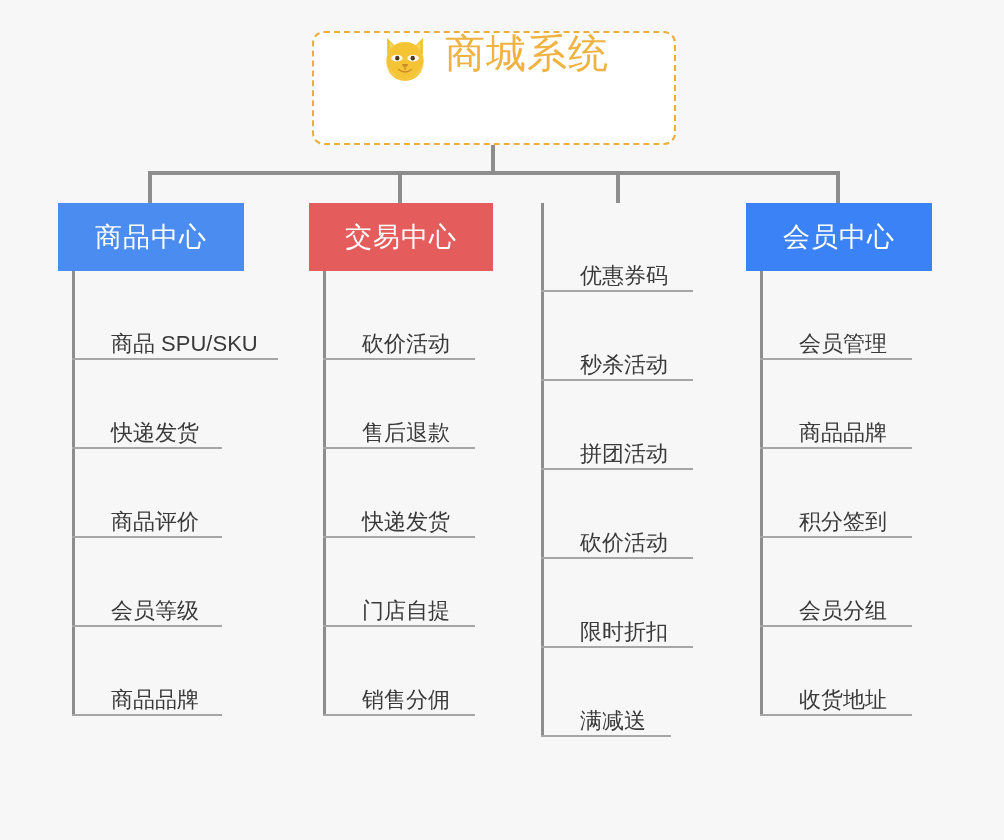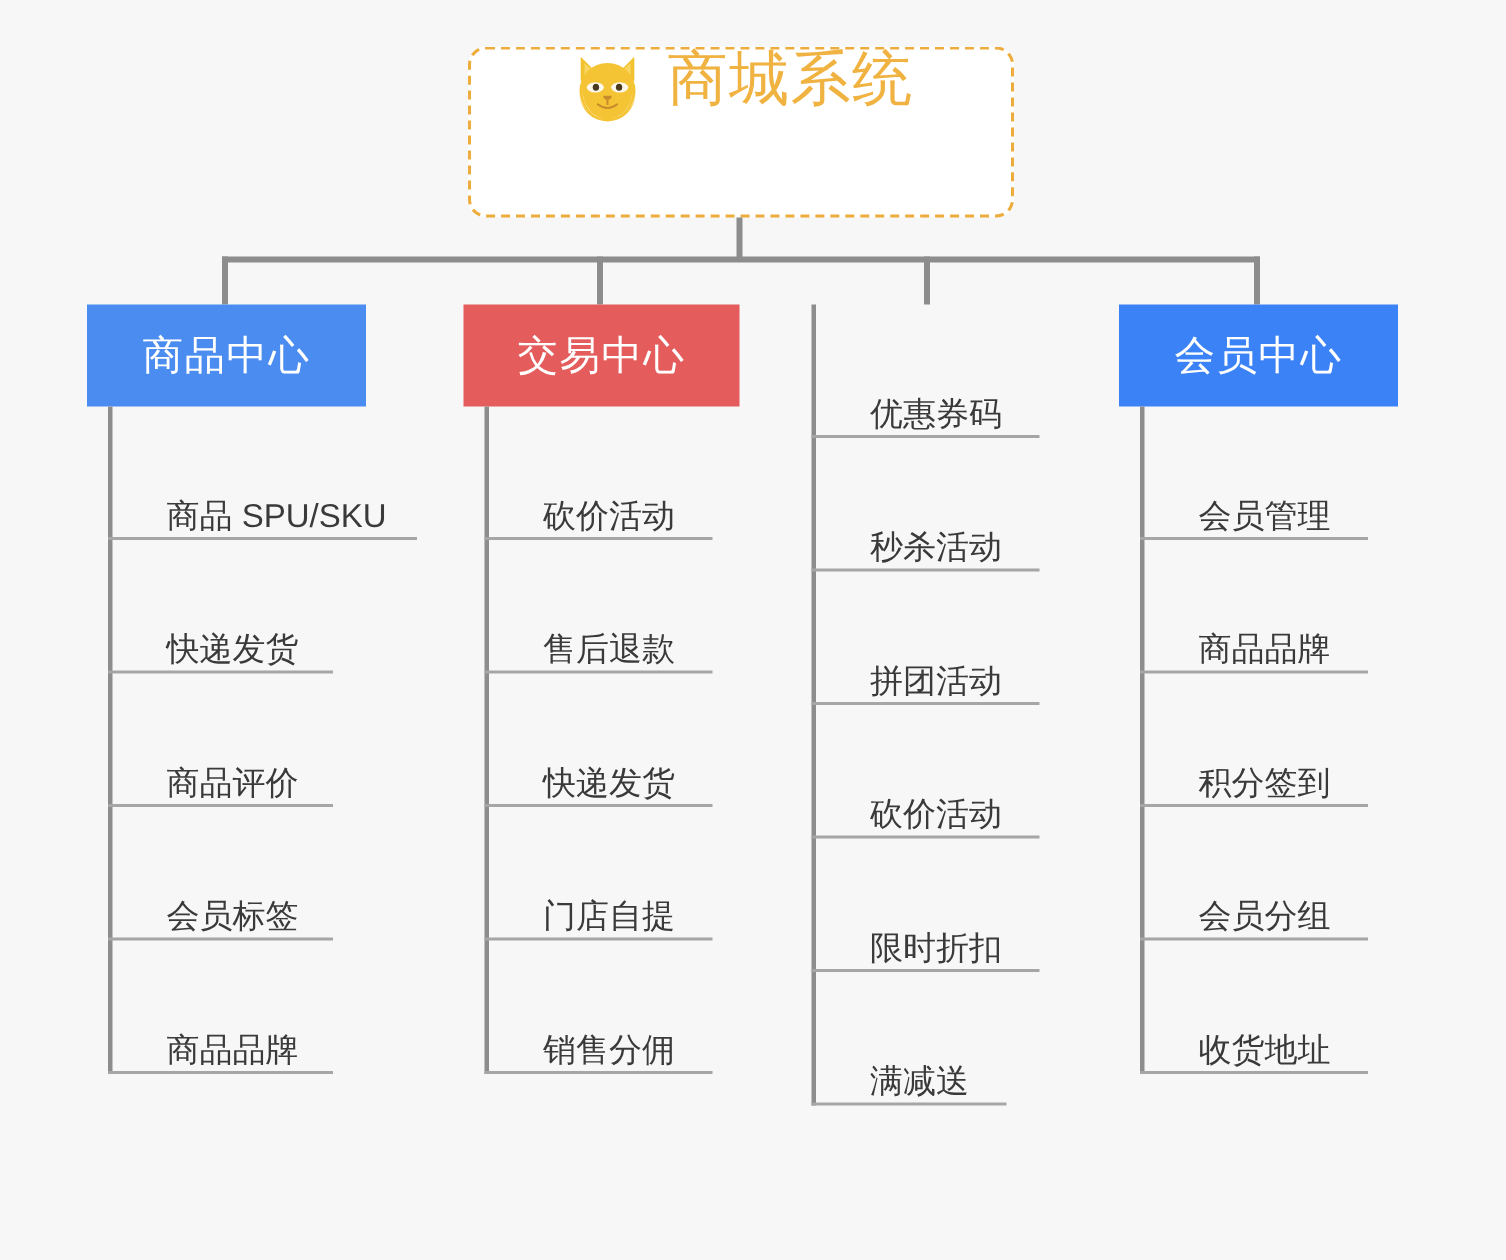--- a/index.html
+++ b/index.html
@@ -192,21 +192,21 @@
       </div>
       <div class="sub-item">
         <span class="sub-label">快递发货</span>
         <span class="sub-rule" style="width:150px"></span>
       </div>
       <div class="sub-item">
         <span class="sub-label">商品评价</span>
         <span class="sub-rule" style="width:150px"></span>
       </div>
       <div class="sub-item">
-        <span class="sub-label">会员标签</span>
+        <span class="sub-label">会员等级</span>
         <span class="sub-rule" style="width:150px"></span>
       </div>
       <div class="sub-item">
         <span class="sub-label">商品品牌</span>
         <span class="sub-rule" style="width:150px"></span>
       </div>
     </div>
   </div>
 
   <div class="column col-2">

